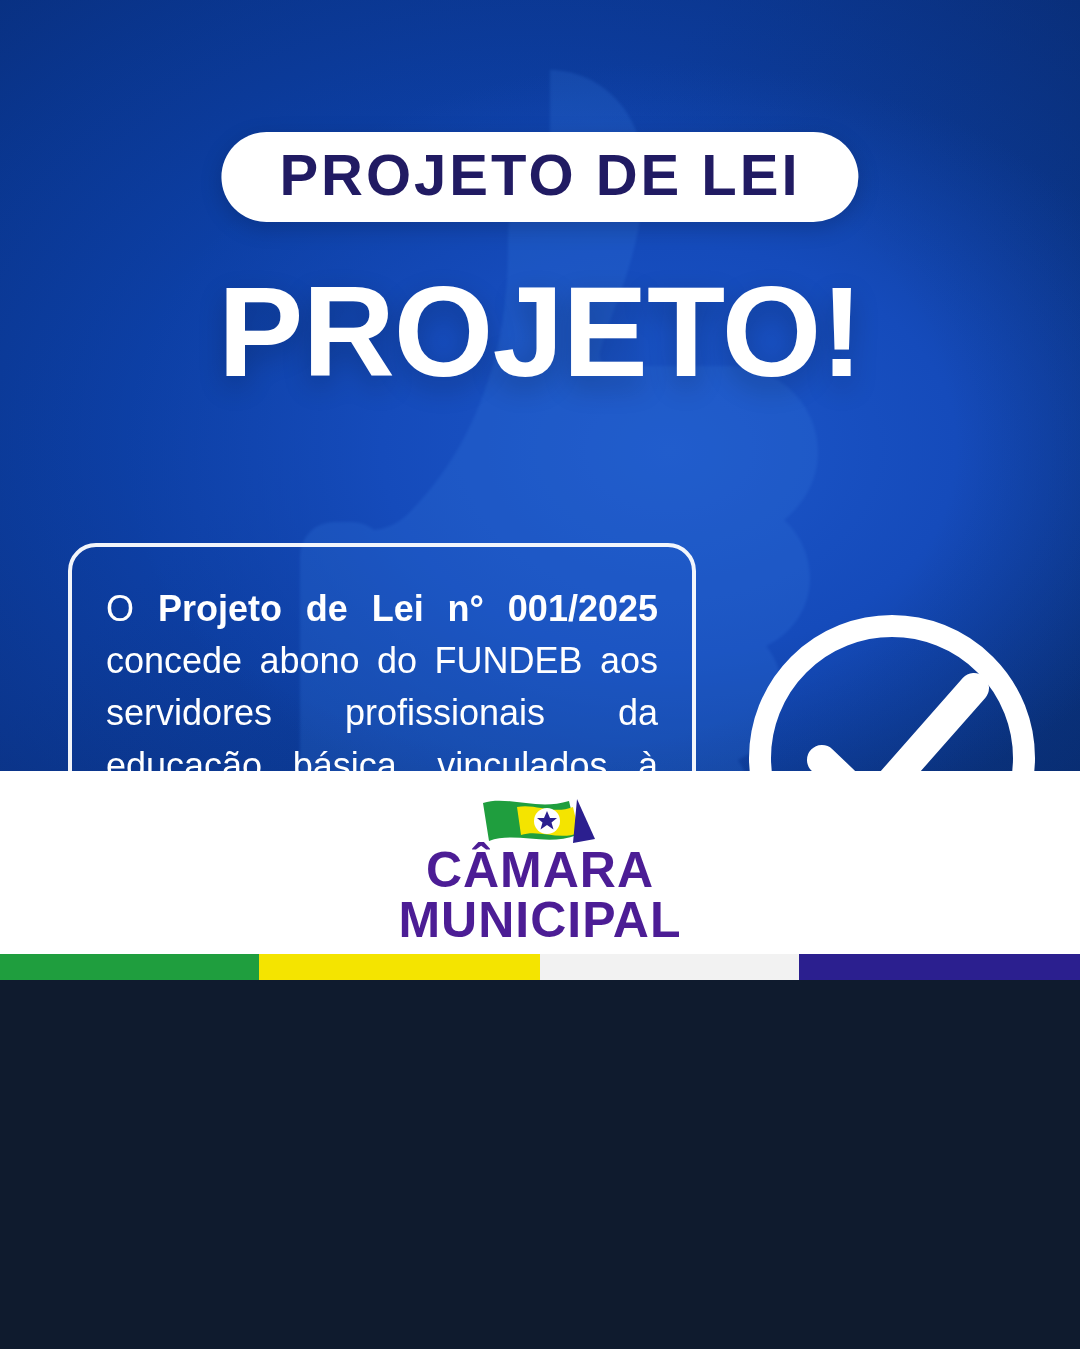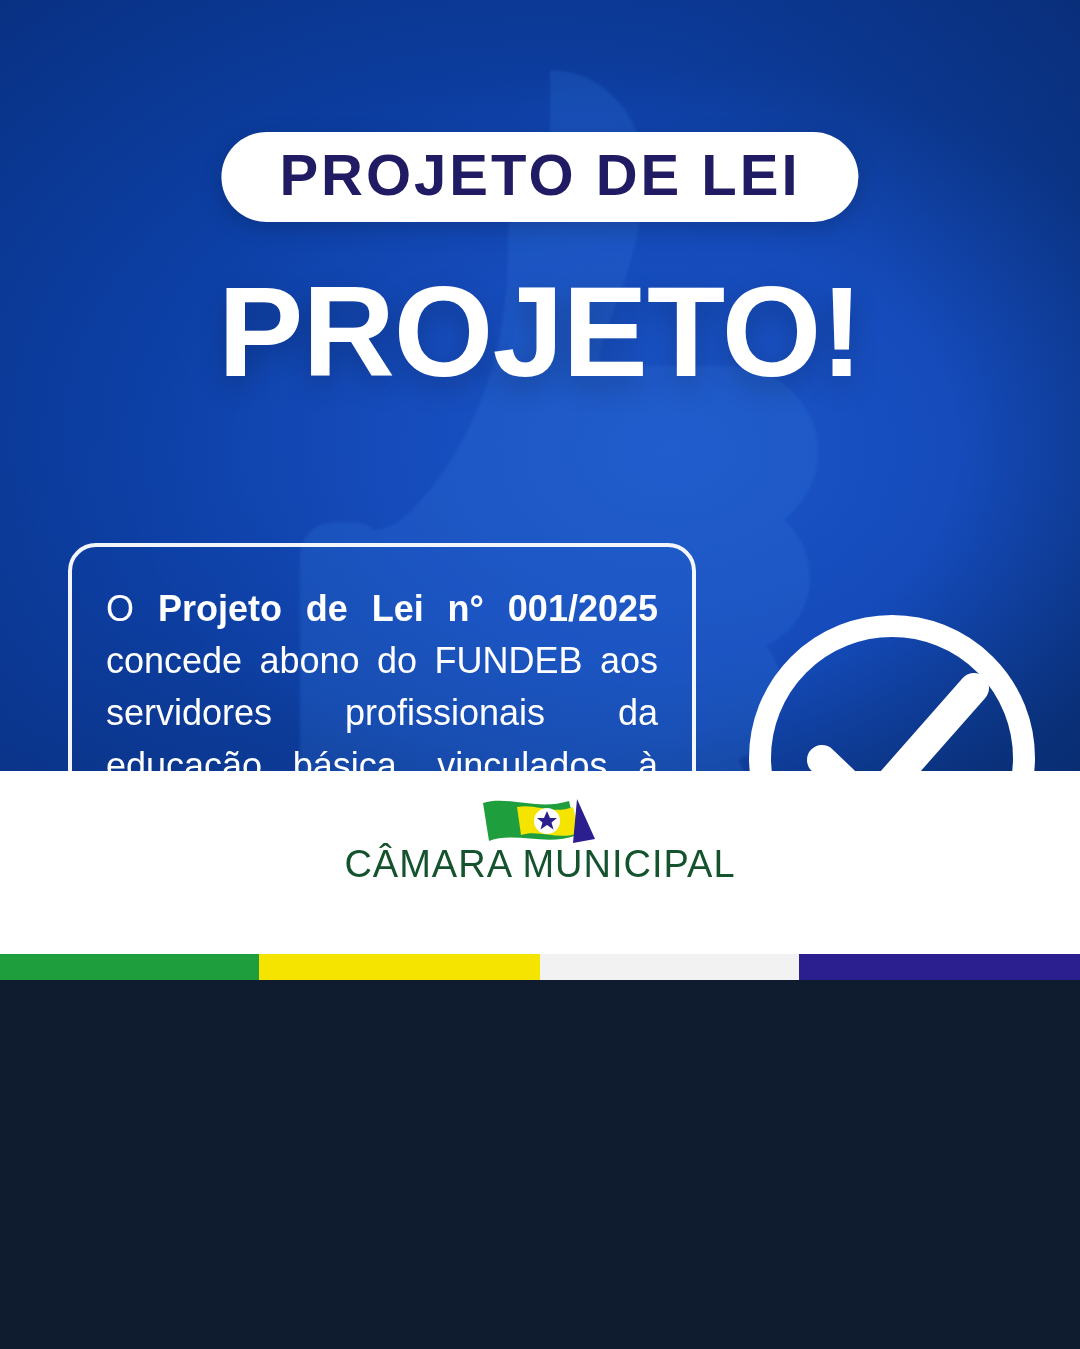--- a/index.html
+++ b/index.html
@@ -147,23 +147,23 @@
     text-align: center;
   }
   .flag {
     width: 126px;
     height: 64px;
     margin: 0 auto 2px;
   }
   .flag svg { width: 100%; height: 100%; display: block; }
   .brand-line1 {
     display: block;
-    color: #14532d;
-    font-size: 38px;
-    font-weight: normal;
+    color: #4c1d95;
+    font-size: 50px;
+    font-weight: bold;
     letter-spacing: 1px;
     line-height: 1;
     margin-top: -16px;
   }
   .brand-line2 {
     display: block;
     color: #1a4fc4;
     font-size: 52px;
     font-weight: bold;
     letter-spacing: 1px;

